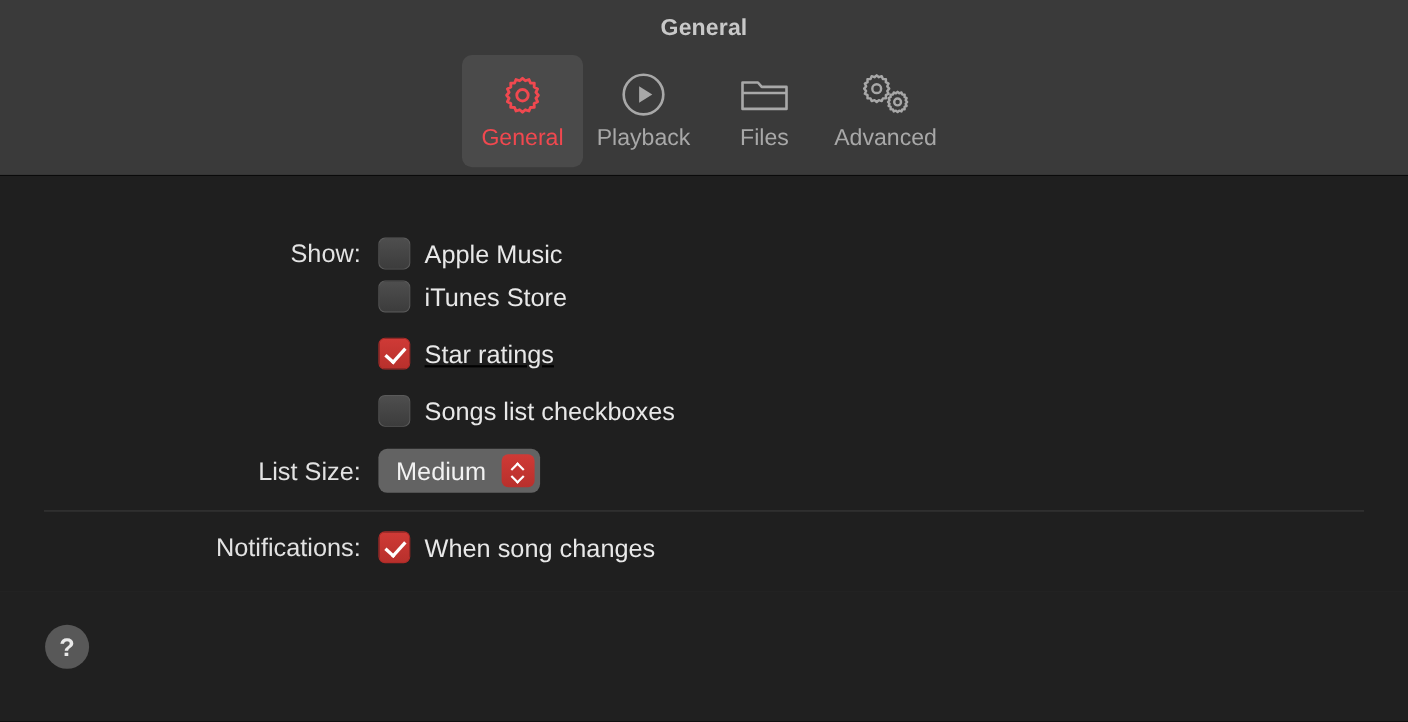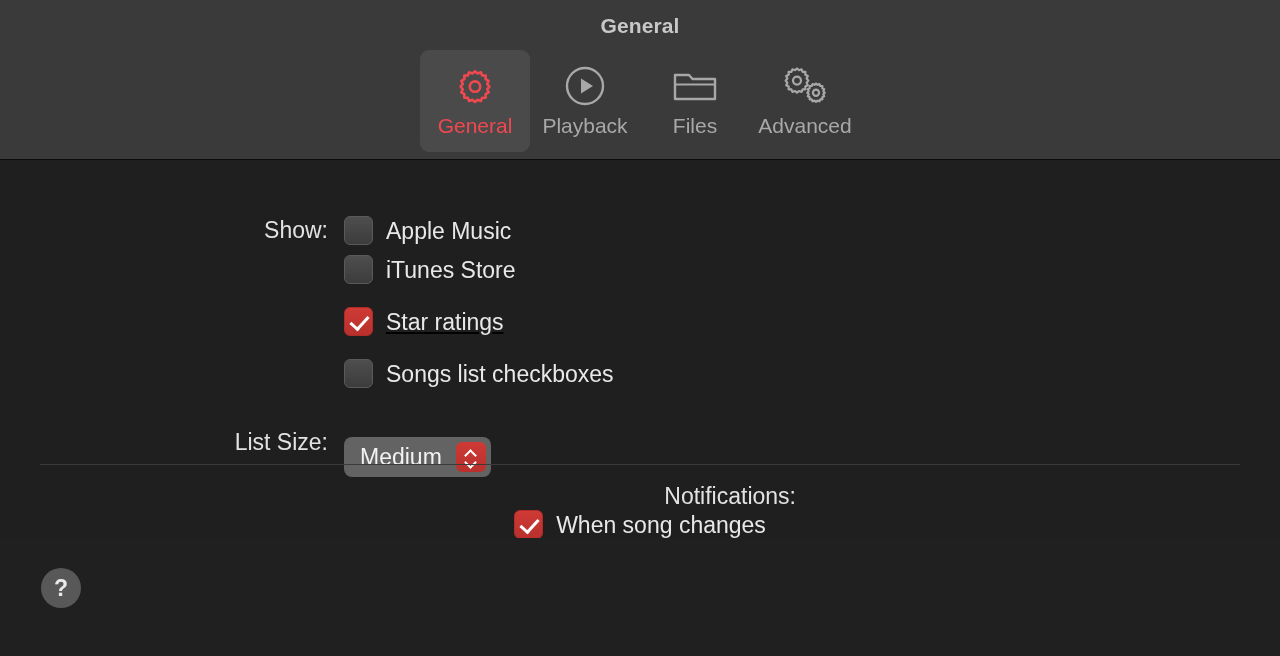--- a/index.html
+++ b/index.html
@@ -146,21 +146,20 @@
 
   
   .popup {
     display: inline-flex;
     align-items: center;
     height: 40px;
     background: #636363;
     border-radius: 8px;
     padding: 0 5px 0 0;
     cursor: default;
-    margin-top: 29px;
   }
   .popup-value {
     font-size: 23px;
     color: #f2f2f2;
     padding: 0 14px 0 16px;
     white-space: nowrap;
   }
   .popup-arrows {
     width: 30px;
     height: 30px;
@@ -355,21 +354,21 @@
           <span class="popup-arrows">
             <span class="chev up"></span>
             <span class="chev down"></span>
           </span>
         </div>
       </div>
     </div>
 
     <div class="sep-inset" style="top:304px;"></div>
 
-    <div class="row" style="top:323px;flex-direction:column;">
+    <div class="row" style="top:323px;">
       <div class="row-label">Notifications:</div>
       <div class="row-field">
         <span class="cbox checked"></span>
         <span class="cbox-text">When song changes</span>
       </div>
     </div>
 
     <div class="sep-full" style="top:378px;"></div>
   </div>
 

